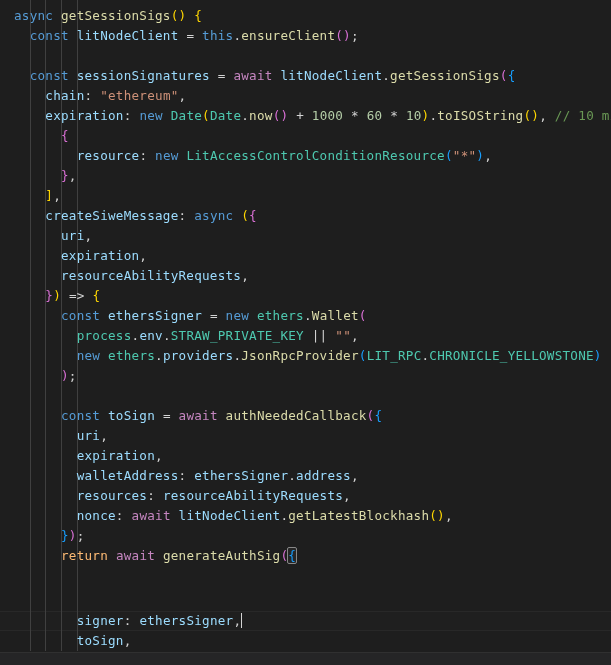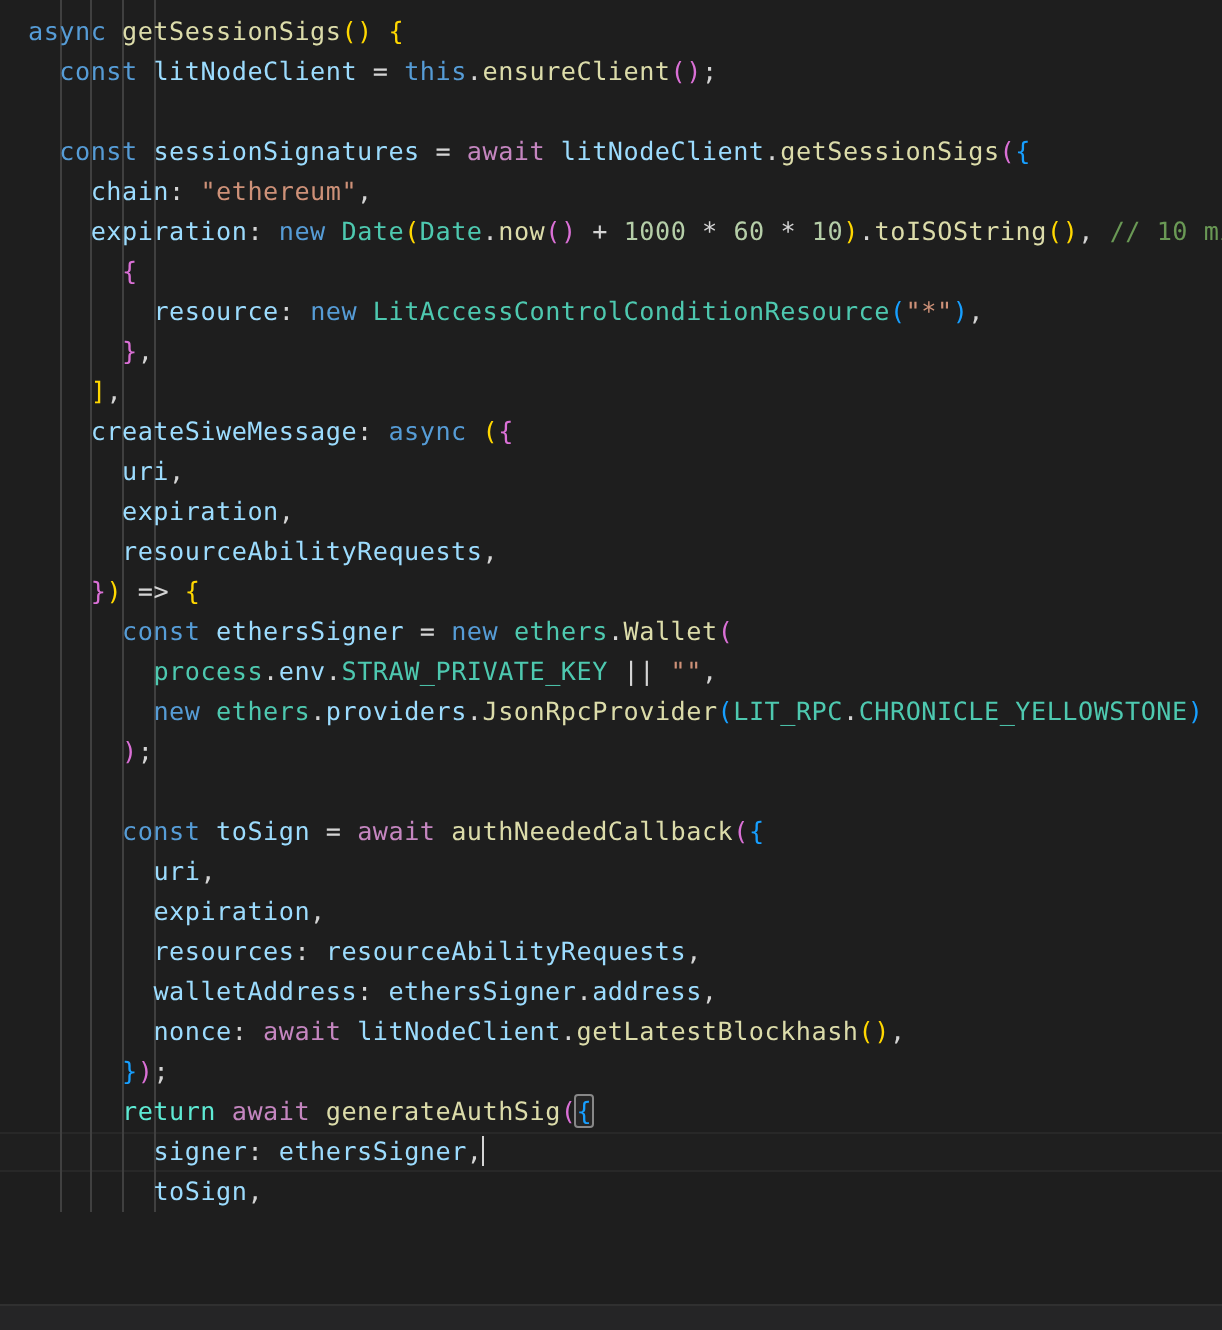--- a/index.html
+++ b/index.html
@@ -42,20 +42,21 @@
     position: relative;
     display: inline-block;
     padding-left: 14px;
     z-index: 2;
   }
 
   
   .code-line.active {
     box-shadow: inset 0 1px 0 #282828, inset 0 -1px 0 #282828;
     background: #1f1f1f;
+    margin-top: 45px;
   }
 
   
   .guides {
     position: absolute;
     left: 0; top: 0;
     width: 611px;
     height: 100%;
     pointer-events: none;
     z-index: 1;
@@ -122,23 +123,23 @@
         <div class="code-line"><span class="ln-text">      <span style="color:#9cdcfe">resourceAbilityRequests</span><span style="color:#d4d4d4">,</span></span></div>
         <div class="code-line"><span class="ln-text">    <span class="t-pun" style="color:#da70d6">}</span><span class="t-pun" style="color:#ffd700">)</span> <span style="color:#d4d4d4">=</span><span style="color:#d4d4d4">&gt;</span> <span class="t-pun" style="color:#ffd700">{</span></span></div>
         <div class="code-line"><span class="ln-text">      <span style="color:#569cd6">const</span> <span style="color:#9cdcfe">ethersSigner</span> <span style="color:#d4d4d4">=</span> <span style="color:#569cd6">new</span> <span style="color:#4ec9b0">ethers</span><span style="color:#d4d4d4">.</span><span style="color:#dcdcaa">Wallet</span><span class="t-pun" style="color:#da70d6">(</span></span></div>
         <div class="code-line"><span class="ln-text">        <span style="color:#4ec9b0">process</span><span style="color:#d4d4d4">.</span><span style="color:#9cdcfe">env</span><span style="color:#d4d4d4">.</span><span style="color:#4ec9b0">STRAW_PRIVATE_KEY</span> <span style="color:#d4d4d4">|</span><span style="color:#d4d4d4">|</span> <span style="color:#ce9178">""</span><span style="color:#d4d4d4">,</span></span></div>
         <div class="code-line"><span class="ln-text">        <span style="color:#569cd6">new</span> <span style="color:#4ec9b0">ethers</span><span style="color:#d4d4d4">.</span><span style="color:#9cdcfe">providers</span><span style="color:#d4d4d4">.</span><span style="color:#dcdcaa">JsonRpcProvider</span><span class="t-pun" style="color:#179fff">(</span><span style="color:#4ec9b0">LIT_RPC</span><span style="color:#d4d4d4">.</span><span style="color:#4ec9b0">CHRONICLE_YELLOWSTONE</span><span class="t-pun" style="color:#179fff">)</span></span></div>
         <div class="code-line"><span class="ln-text">      <span class="t-pun" style="color:#da70d6">)</span><span style="color:#d4d4d4">;</span></span></div>
         <div class="code-line"><span class="ln-text">      </span></div>
         <div class="code-line"><span class="ln-text">      <span style="color:#569cd6">const</span> <span style="color:#9cdcfe">toSign</span> <span style="color:#d4d4d4">=</span> <span style="color:#c586c0">await</span> <span style="color:#dcdcaa">authNeededCallback</span><span class="t-pun" style="color:#da70d6">(</span><span class="t-pun" style="color:#179fff">{</span></span></div>
         <div class="code-line"><span class="ln-text">        <span style="color:#9cdcfe">uri</span><span style="color:#d4d4d4">,</span></span></div>
         <div class="code-line"><span class="ln-text">        <span style="color:#9cdcfe">expiration</span><span style="color:#d4d4d4">,</span></span></div>
+        <div class="code-line"><span class="ln-text">        <span style="color:#9cdcfe">walletAddress</span><span style="color:#d4d4d4">:</span> <span style="color:#9cdcfe">ethersSigner</span><span style="color:#d4d4d4">.</span><span style="color:#9cdcfe">address</span><span style="color:#d4d4d4">,</span></span></div>
         <div class="code-line"><span class="ln-text">        <span style="color:#9cdcfe">resources</span><span style="color:#d4d4d4">:</span> <span style="color:#9cdcfe">resourceAbilityRequests</span><span style="color:#d4d4d4">,</span></span></div>
-        <div class="code-line"><span class="ln-text">        <span style="color:#9cdcfe">walletAddress</span><span style="color:#d4d4d4">:</span> <span style="color:#9cdcfe">ethersSigner</span><span style="color:#d4d4d4">.</span><span style="color:#9cdcfe">address</span><span style="color:#d4d4d4">,</span></span></div>
         <div class="code-line"><span class="ln-text">        <span style="color:#9cdcfe">nonce</span><span style="color:#d4d4d4">:</span> <span style="color:#c586c0">await</span> <span style="color:#9cdcfe">litNodeClient</span><span style="color:#d4d4d4">.</span><span style="color:#dcdcaa">getLatestBlockhash</span><span class="t-pun" style="color:#ffd700">(</span><span class="t-pun" style="color:#ffd700">)</span><span style="color:#d4d4d4">,</span></span></div>
         <div class="code-line"><span class="ln-text">      <span class="t-pun" style="color:#179fff">}</span><span class="t-pun" style="color:#da70d6">)</span><span style="color:#d4d4d4">;</span></span></div>
-        <div class="code-line"><span class="ln-text">      <span style="color:#5eead4">return</span> <span style="color:#c586c0">await</span> <span style="color:#dcdcaa">generateAuthSig</span><span class="t-pun" style="color:#da70d6">(</span><span class="bracket-match"><span class="t-pun" style="color:#179fff">{</span></span></span></div>
+        <div class="code-line"><span class="ln-text">      <span style="color:#fdba74">return</span> <span style="color:#c586c0">await</span> <span style="color:#dcdcaa">generateAuthSig</span><span class="t-pun" style="color:#da70d6">(</span><span class="bracket-match"><span class="t-pun" style="color:#179fff">{</span></span></span></div>
         <div class="code-line active"><span class="ln-text">        <span style="color:#9cdcfe">signer</span><span style="color:#d4d4d4">:</span> <span style="color:#9cdcfe">ethersSigner</span><span style="color:#d4d4d4">,</span><span class="cursor"></span></span></div>
         <div class="code-line"><span class="ln-text">        <span style="color:#9cdcfe">toSign</span><span style="color:#d4d4d4">,</span></span></div>
       </div>
   </div>
   <div id="bottom-strip"></div>
 </div>
 
 </body></html>

